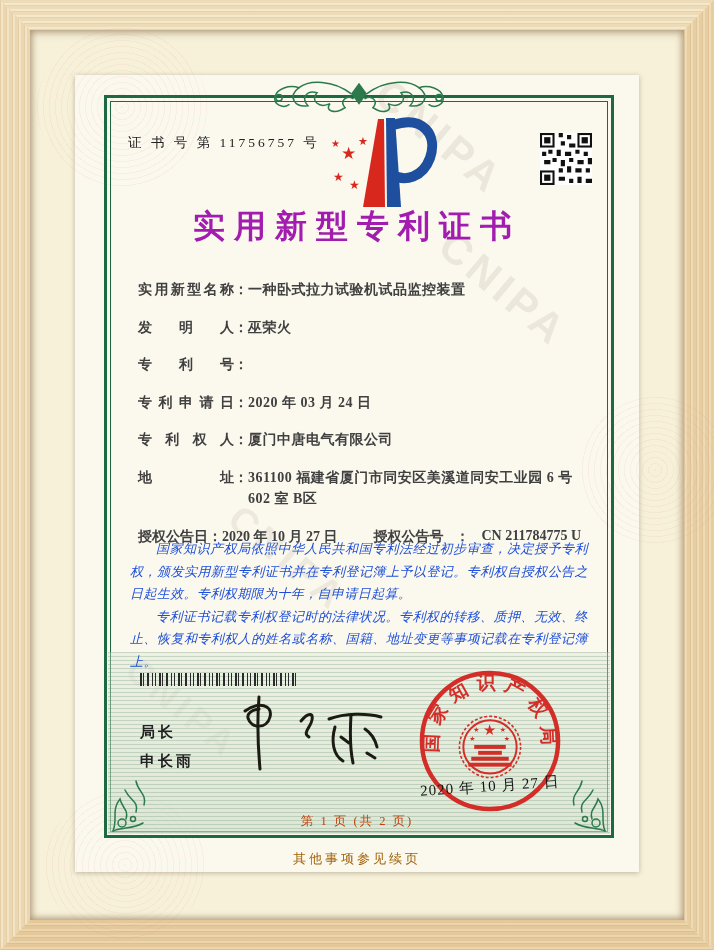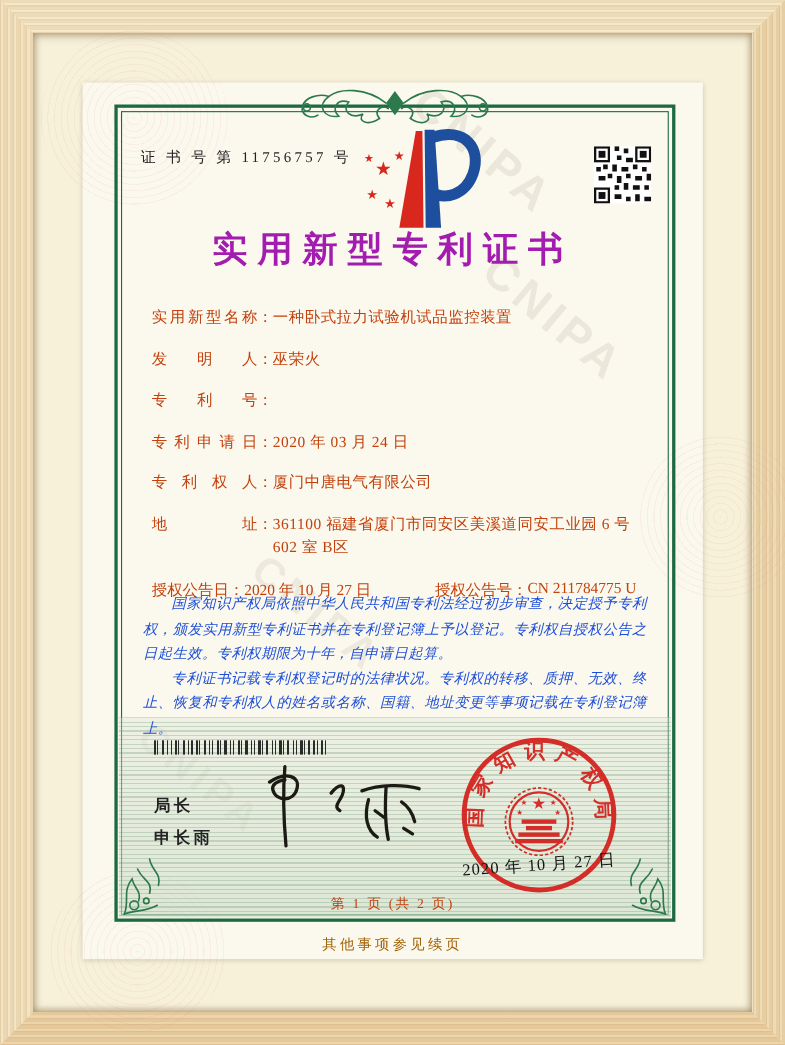--- a/index.html
+++ b/index.html
@@ -63,28 +63,28 @@
   .cf-right{right:2px;transform:scaleX(-1);}
 
   
   .content{position:absolute;inset:0;}
   .cert-no{position:absolute;left:53px;top:59px;font-size:13.5px;letter-spacing:3px;color:#222;}
   .logo{position:absolute;left:252px;top:40px;}
   .qr{position:absolute;left:465px;top:58px;}
   .title{position:absolute;left:0;top:130px;width:100%;text-align:center;font-size:32px;
          font-weight:700;letter-spacing:9px;color:#a21caf;}
 
-  .fields{position:absolute;left:63px;top:204px;width:452px;font-size:14px;color:#c2410c;}
+  .fields{position:absolute;left:63px;top:204px;width:452px;font-size:14px;color:#404040;font-weight:bold;}
   .frow{margin-bottom:16.5px;display:flex;line-height:1.5;}
   .flabel{display:inline-block;width:96px;text-align:justify;text-align-last:justify;flex:none;letter-spacing:0;}
   .fcolon{flex:none;}
   .fvalue{letter-spacing:.5px;}
   .grant-row{display:flex;margin-top:19px;}
   .grant-row .pair{display:flex;}
-  .grant-row .p2{margin-left:58px;}
+  .grant-row .p2{margin-left:36px;gap:12px;}
   .glabel{flex:none;}
 
   .paras{position:absolute;left:55px;top:463px;width:458px;font-size:13px;font-style:italic;
          line-height:1.74;color:#1d4ed8;text-align:justify;letter-spacing:.4px;}
   .paras p{margin:0;text-indent:2em;}
 
   .barcode{position:absolute;left:65px;top:598px;width:158px;height:13px;
     background:repeating-linear-gradient(90deg,#2b2b2b 0 2px,transparent 2px 3px,#2b2b2b 3px 4px,
       transparent 4px 7px,#2b2b2b 7px 9px,transparent 9px 12px,#2b2b2b 12px 13px,transparent 13px 15px,
       #2b2b2b 15px 16px,transparent 16px 19px);}

